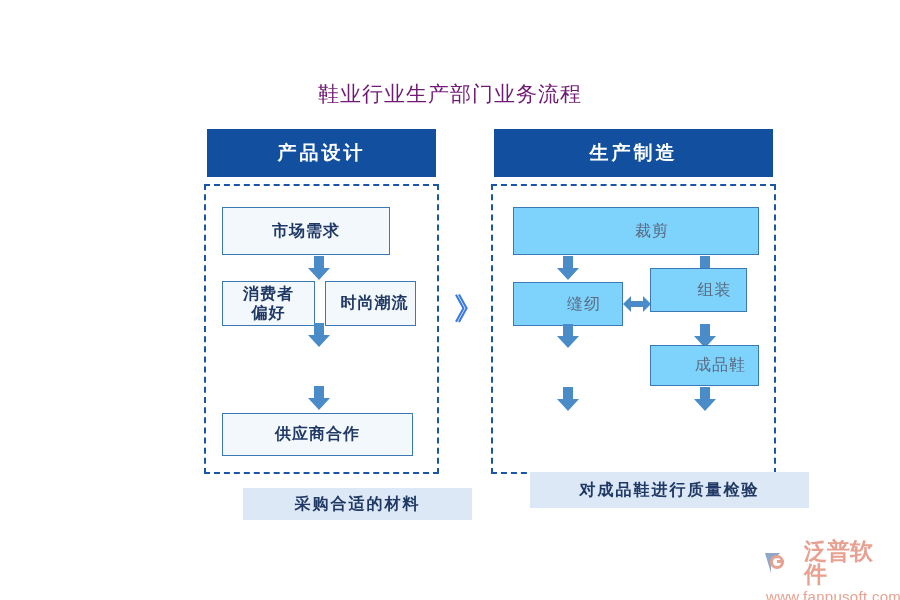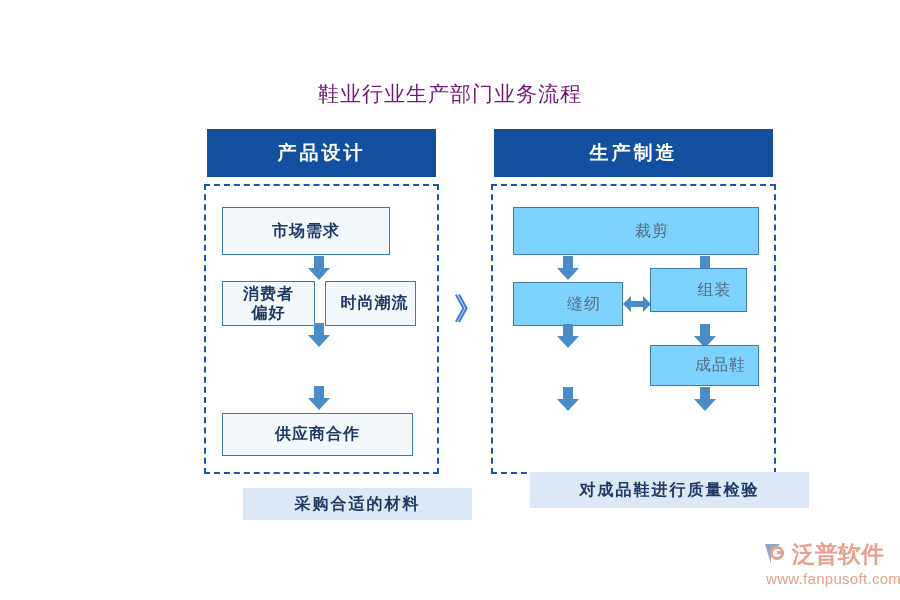--- a/index.html
+++ b/index.html
@@ -169,21 +169,21 @@
     top: 540px;
     width: 130px;
     height: 52px;
     display: flex;
     flex-direction: column;
     align-items: flex-start;
   }
   #watermark .logo-row {
     display: flex;
     align-items: center;
-    gap: 2px;
+    gap: 14px;
   }
   #watermark .logo-mark {
     width: 28px;
     height: 28px;
     flex: 0 0 28px;
   }
   #watermark .logo-text {
     font-size: 23px;
     font-weight: bold;
     color: #e8a090;

